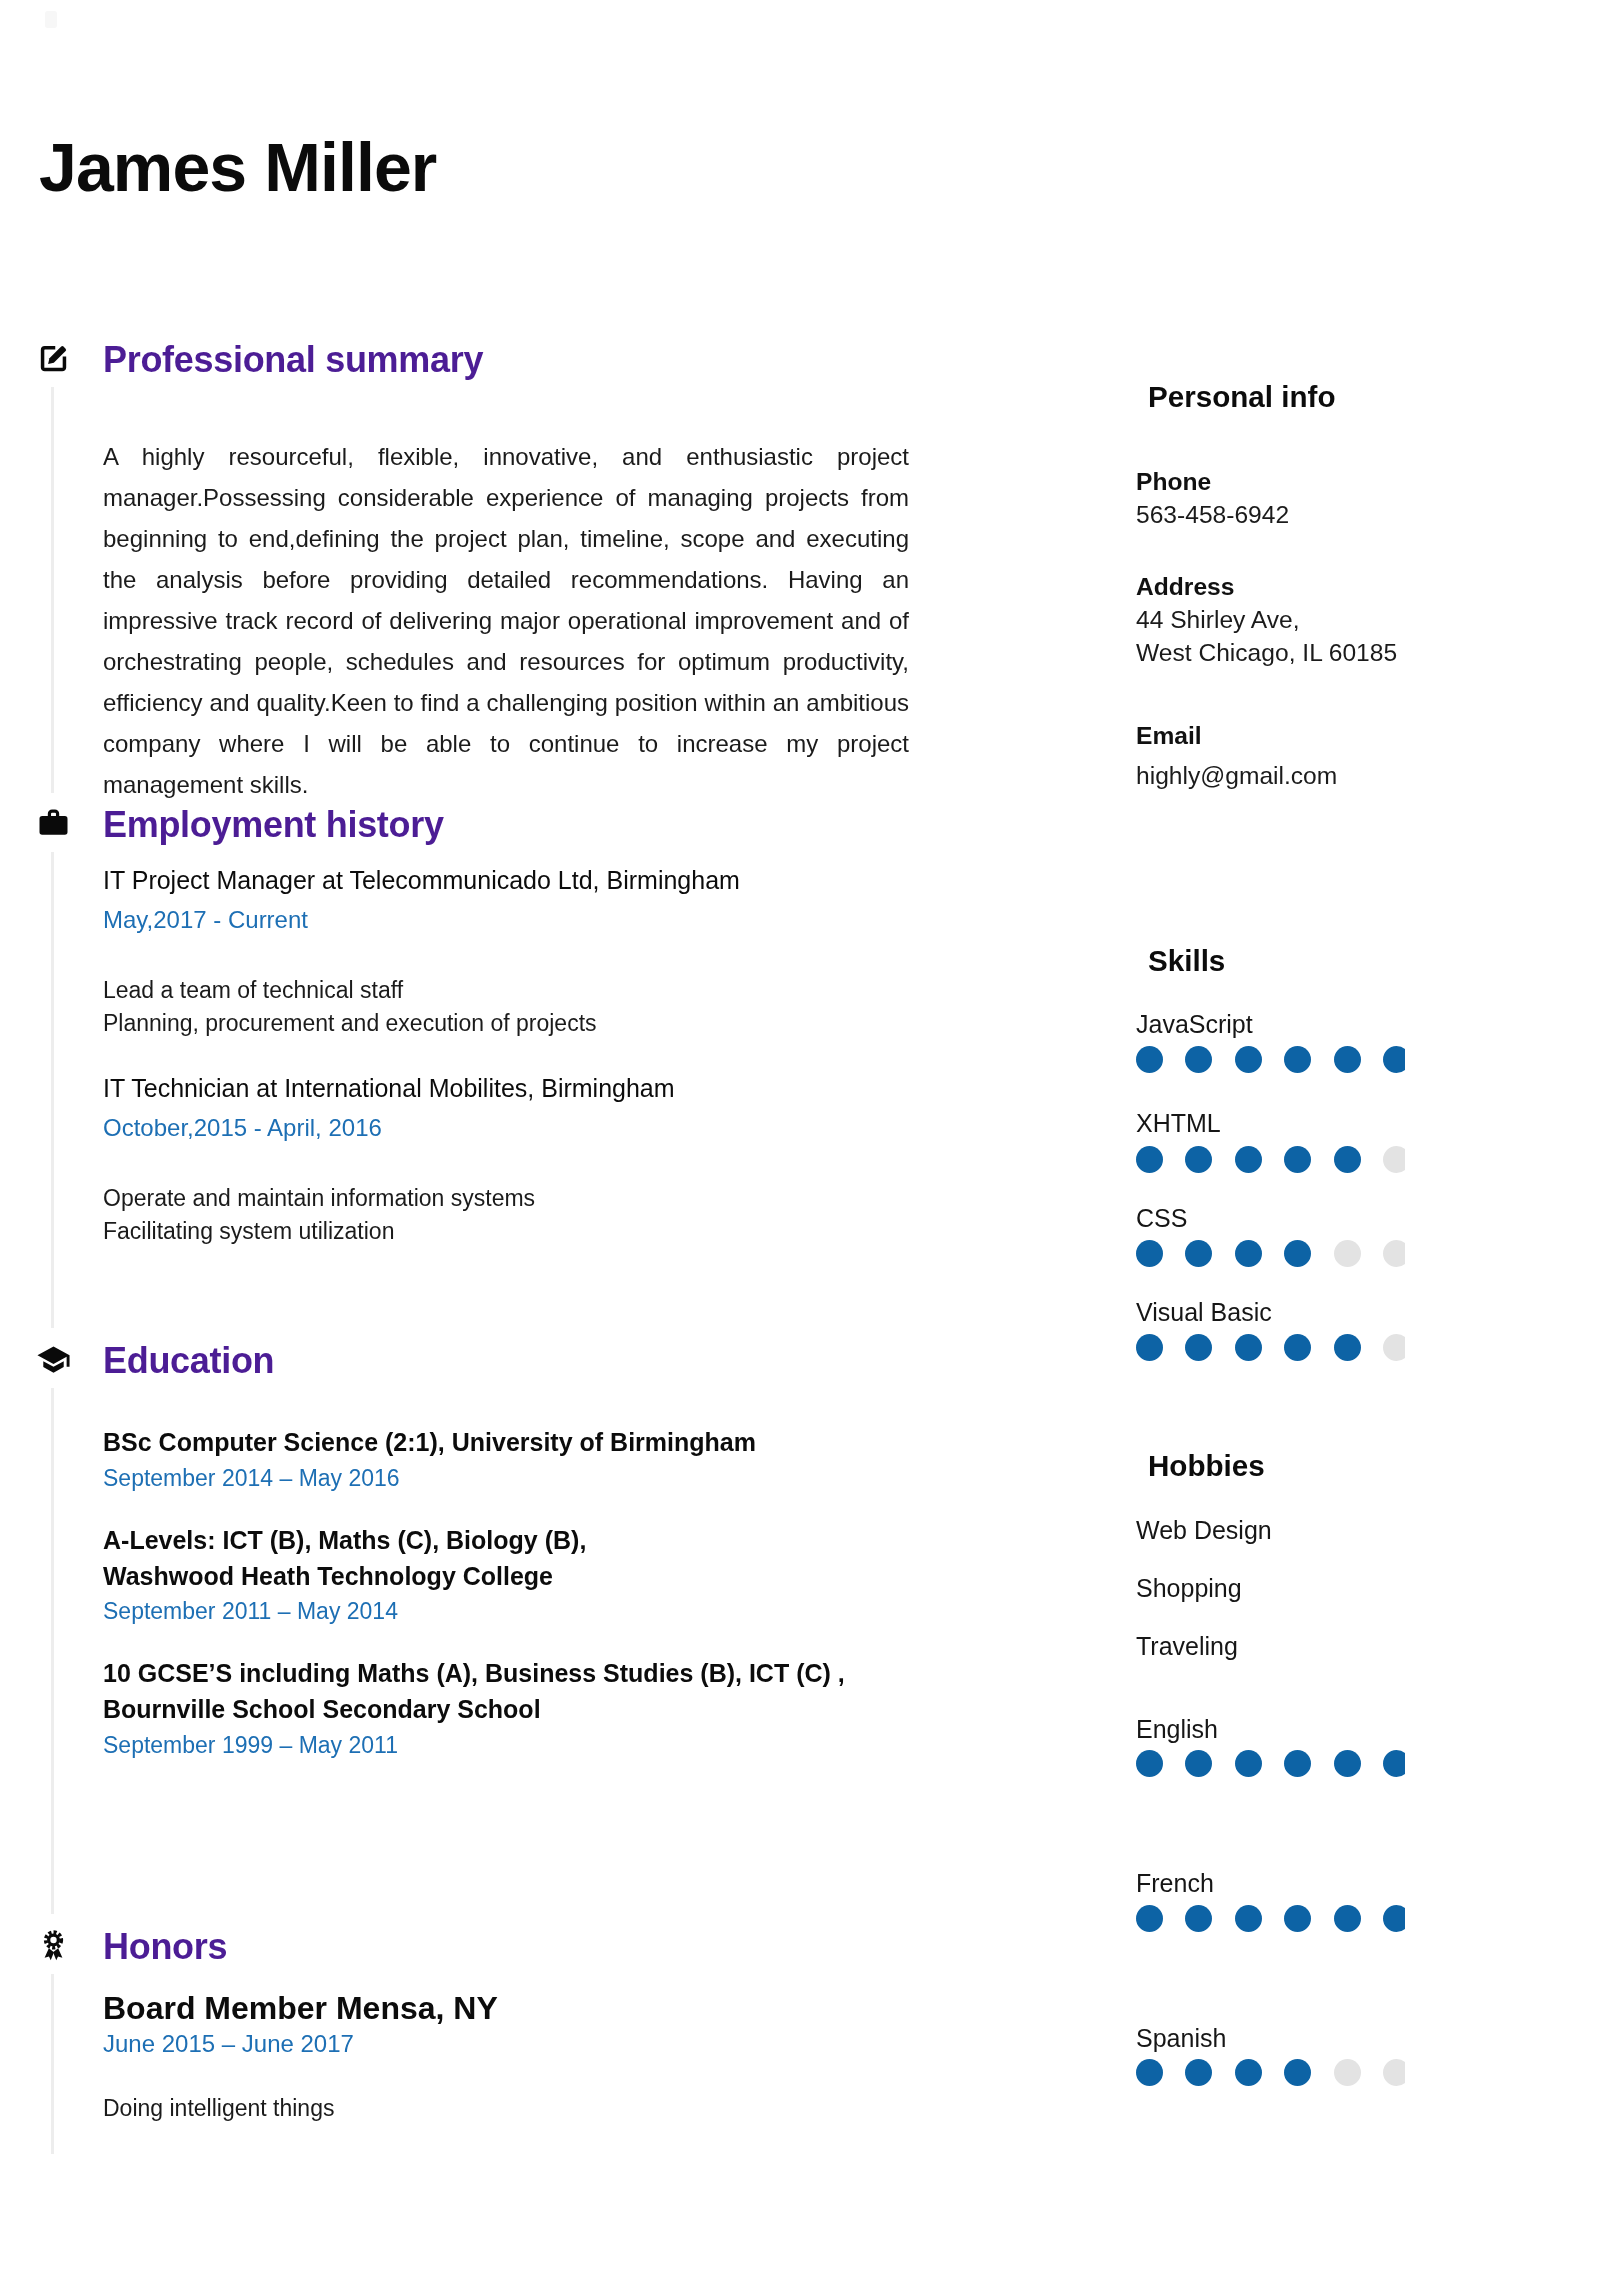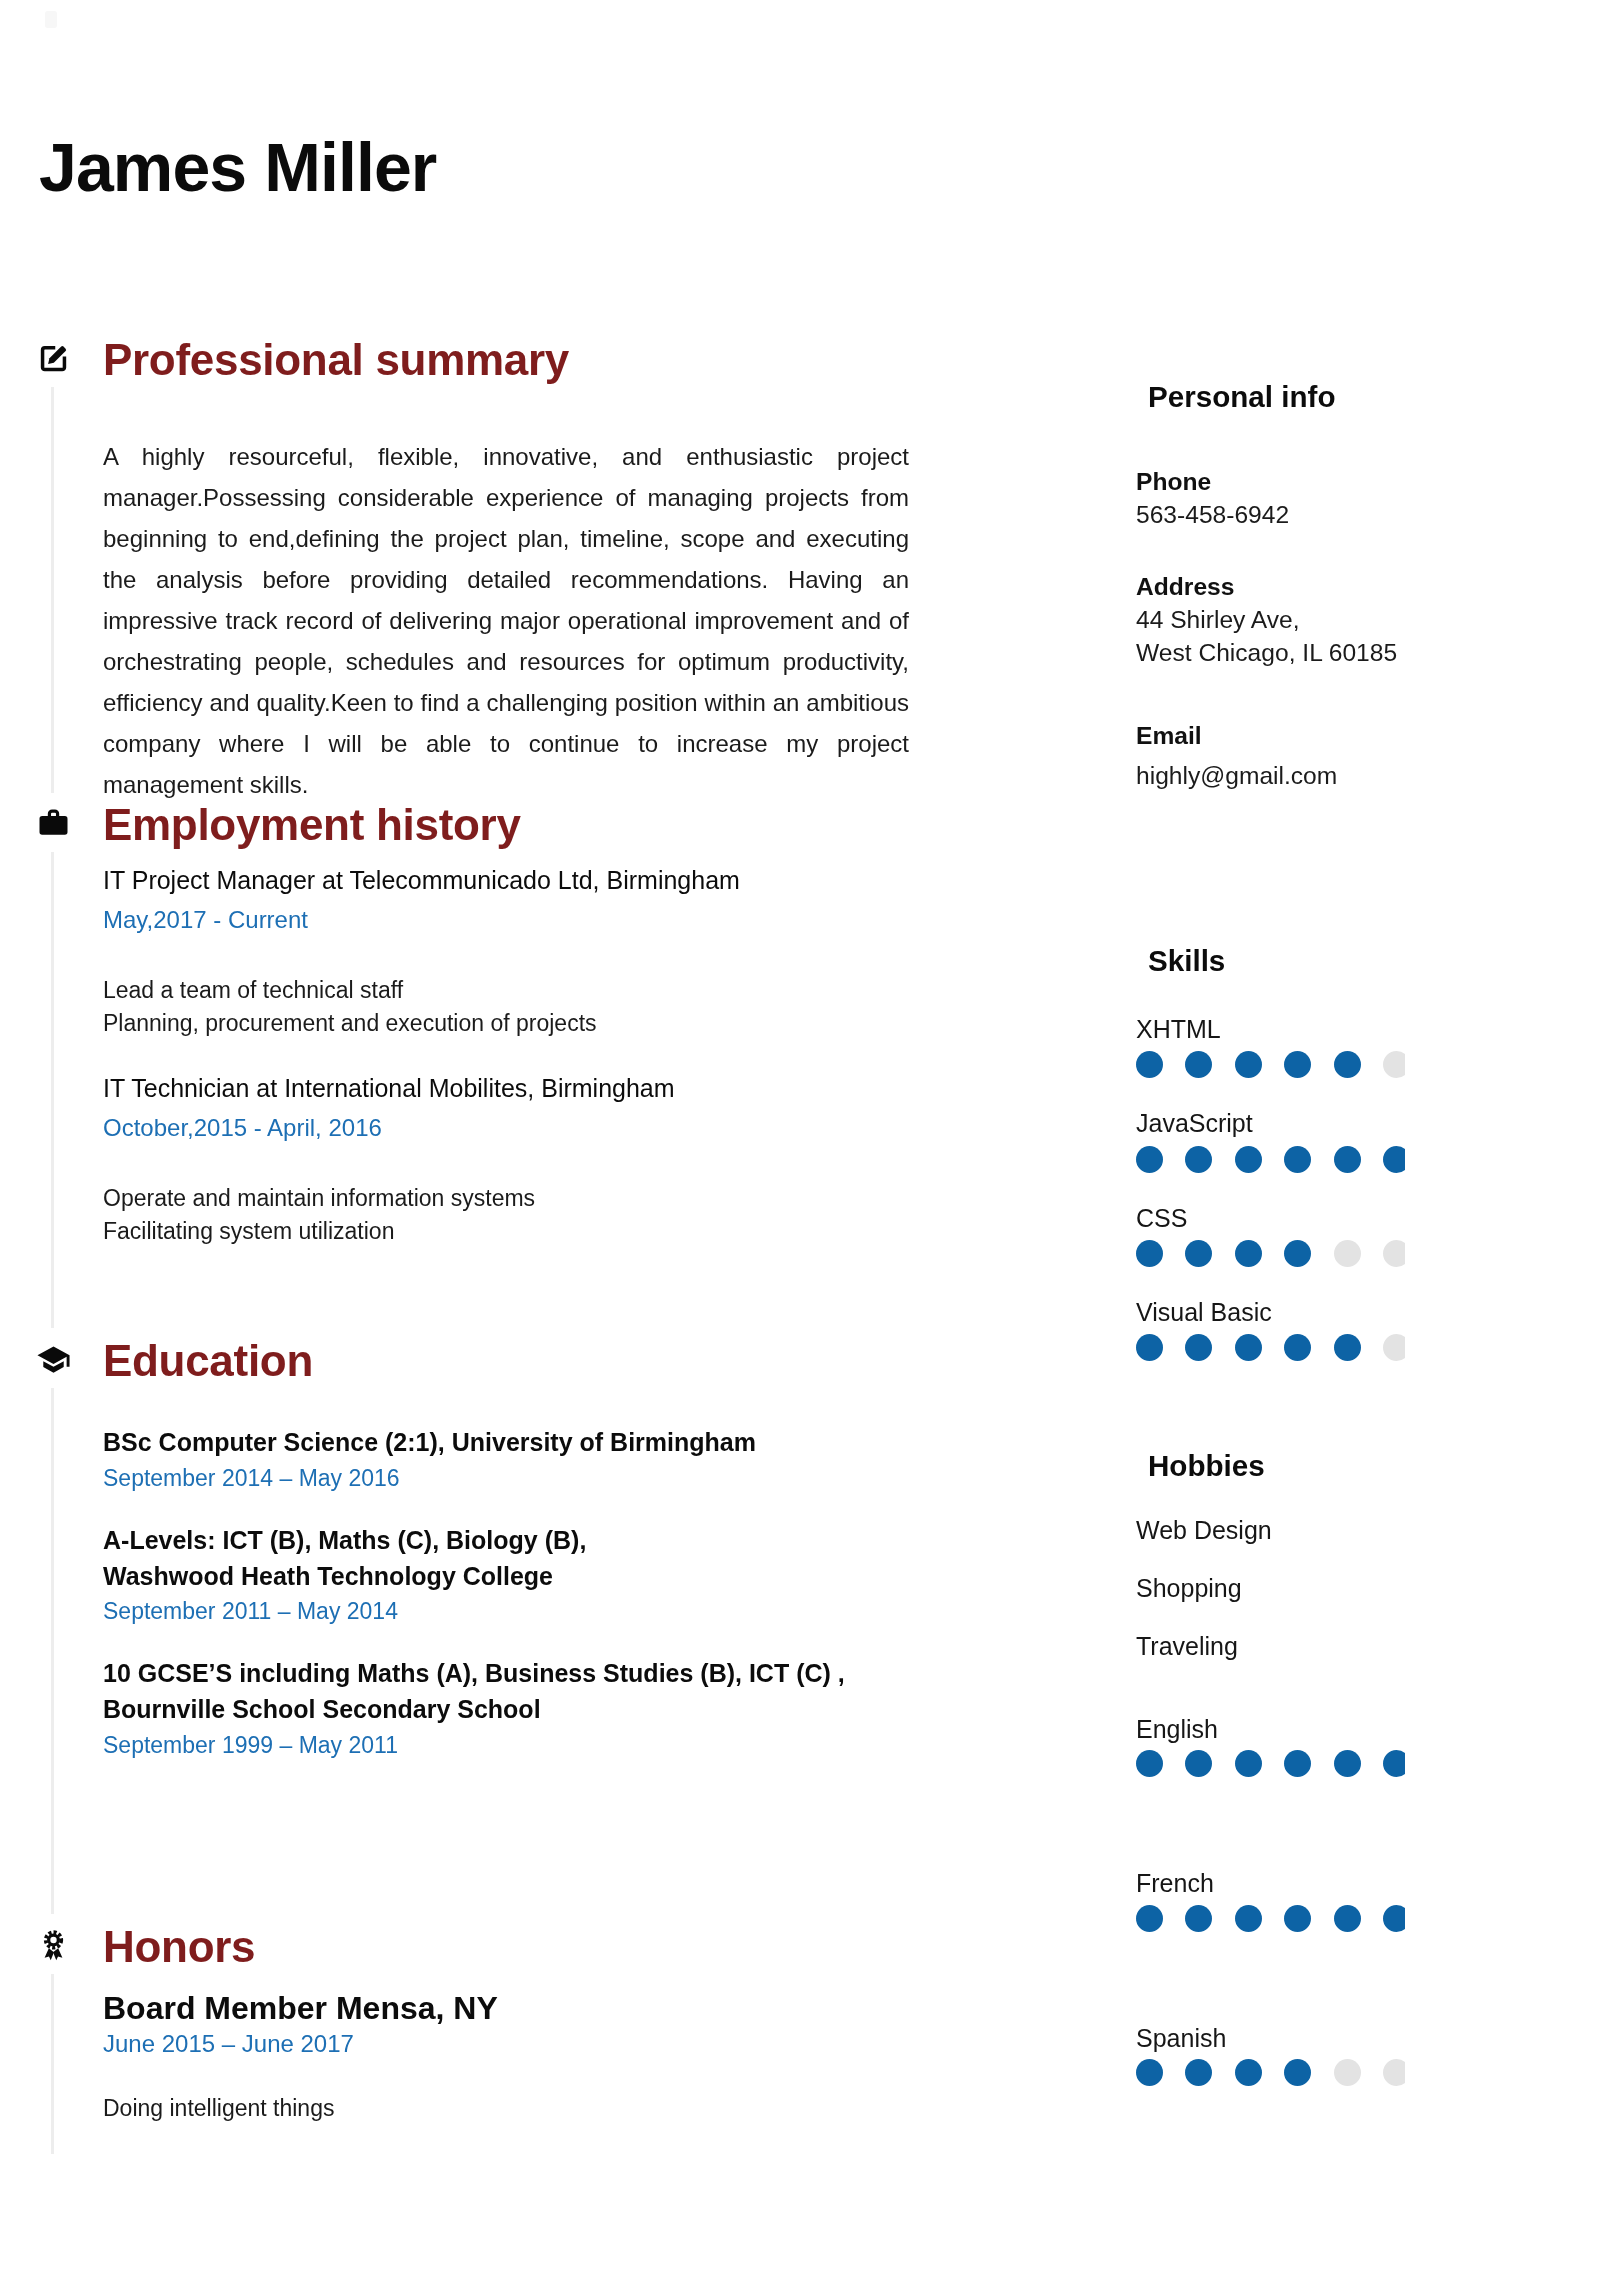--- a/index.html
+++ b/index.html
@@ -13,21 +13,21 @@
   
   .sec{position:absolute;left:36px;width:873px;display:grid;grid-template-columns:67px 1fr;}
   .sec-summary{top:339px}.sec-employment{top:804px}.sec-education{top:1340px}.sec-honors{top:1926px}
   .rail{position:relative;}
   .rail svg{width:35px;height:35px;margin-top:1.8px;color:#0a0a0a;display:block;}
   .vline{position:absolute;left:15px;top:48px;width:2.7px;background:#ededed;}
   .sec-summary .vline{height:406px}
   .sec-employment .vline{height:476px}
   .sec-education .vline{height:526px}
   .sec-honors .vline{height:180px}
-  h2{margin:0;font-size:44px;line-height:41px;font-weight:700;color:#7f1d1d;letter-spacing:-0.3px;}
+  h2{margin:0;font-size:36px;line-height:41px;font-weight:700;color:#4c1d95;letter-spacing:-0.3px;}
   .summary-text{margin-top:56px;width:806px;font-size:24px;line-height:41px;
                 text-align:justify;color:#1b1b1b;}
   .job-title{margin-top:19px;font-size:25px;line-height:32px;font-weight:400;color:#0c0c0c;}
   .job2 .job-title{margin-top:32px;}
   .date{margin-top:9px;font-size:24px;line-height:30px;color:#1d6fb4;}
   .job-desc{margin-top:39px;font-size:23px;line-height:33px;color:#1b1b1b;}
   .edu-entry .edu-title{font-size:25px;line-height:36px;font-weight:700;color:#0c0c0c;}
   .edu-first{margin-top:43px;}
   .edu-entry + .edu-entry{margin-top:29px;}
   .edu-entry .date{margin-top:3.6px;font-size:23px;line-height:29px;}
@@ -156,40 +156,40 @@
     <div class="f-value">563-458-6942</div>
     <div class="f-label mt-md">Address</div>
     <div class="f-value">44 Shirley Ave,</div>
     <div class="f-value">West Chicago, IL 60185</div>
     <div class="f-label mt-lg">Email</div>
     <div class="f-value mt-sm">highly@gmail.com</div>
   </div>
 
   <div class="sb" id="sb-skills">
     <h3>Skills</h3>
+    <div class="skill">
+      <div class="skill-name">JavaScript</div>
+      <div class="dots">
+          <span class="dot filled"></span>
+          <span class="dot filled"></span>
+          <span class="dot filled"></span>
+          <span class="dot filled"></span>
+          <span class="dot filled"></span>
+          <span class="dot filled"></span>
+        </div>
+    </div>
     <div class="skill skill-first">
       <div class="skill-name">XHTML</div>
       <div class="dots">
           <span class="dot filled"></span>
           <span class="dot filled"></span>
           <span class="dot filled"></span>
           <span class="dot filled"></span>
           <span class="dot filled"></span>
           <span class="dot"></span>
-        </div>
-    </div>
-    <div class="skill">
-      <div class="skill-name">JavaScript</div>
-      <div class="dots">
-          <span class="dot filled"></span>
-          <span class="dot filled"></span>
-          <span class="dot filled"></span>
-          <span class="dot filled"></span>
-          <span class="dot filled"></span>
-          <span class="dot filled"></span>
         </div>
     </div>
     <div class="skill">
       <div class="skill-name">CSS</div>
       <div class="dots">
           <span class="dot filled"></span>
           <span class="dot filled"></span>
           <span class="dot filled"></span>
           <span class="dot filled"></span>
           <span class="dot"></span>

